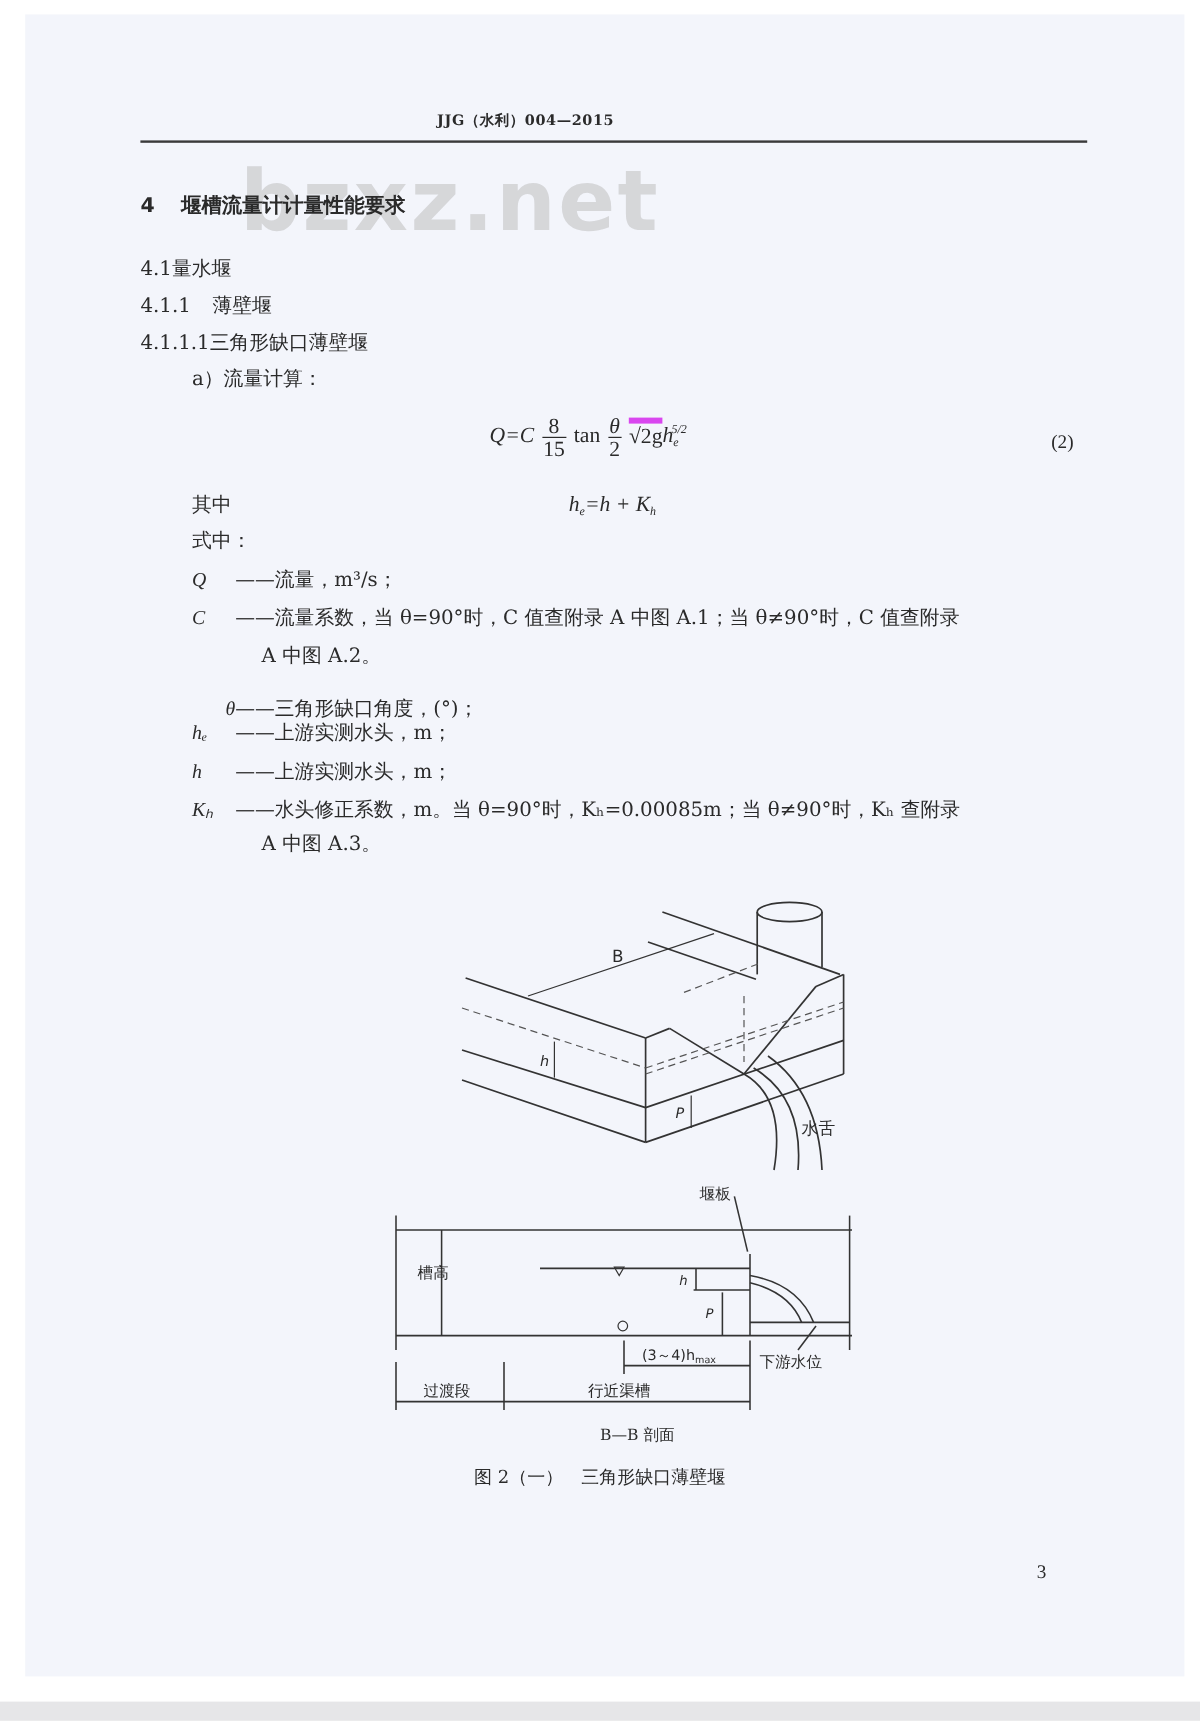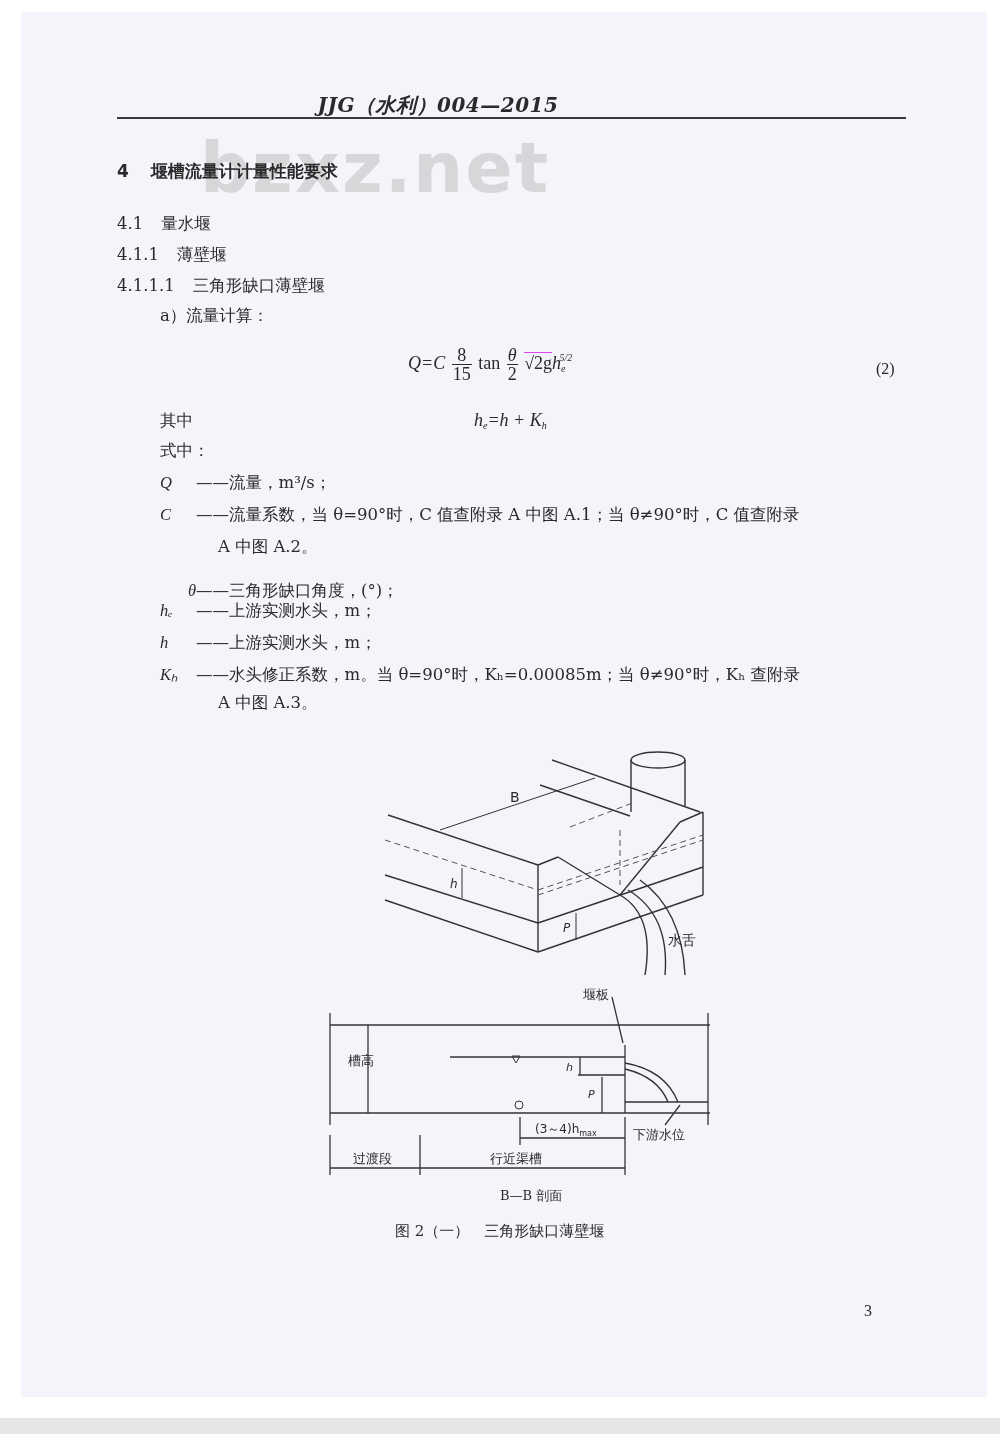--- a/index.html
+++ b/index.html
@@ -11,21 +11,21 @@
   }
   .page {
     position: absolute; left: 21px; top: 12px; width: 966px; height: 1385px;
     background: #f3f5fb;
   }
   .bottom-bar {
     position: absolute; left: 0; top: 1418px; width: 1000px; height: 16px;
     background: #e6e6e8;
   }
   .abs { position: absolute; white-space: nowrap; }
-  .header-title { left: 0; width: 876px; top: 92px; text-align: center; font-size: 20px; font-weight: bold; letter-spacing: 0.5px; font-style: italic; }
+  .header-title { left: 0; width: 876px; top: 92px; text-align: center; font-size: 12px; font-weight: bold; letter-spacing: 0.5px; }
   .header-rule { left: 117px; top: 117px; width: 789px; height: 2px; background: #3a3a3a; }
   .watermark {
     left: 200px; top: 133px; font-family: "DejaVu Sans", sans-serif; font-weight: bold;
     font-size: 70px; color: rgba(190,190,190,0.55); letter-spacing: 2px; line-height: 1;
   }
   .h1 { left: 117px; top: 160px; font-size: 17px; font-weight: bold; font-family: "DejaVu Sans", sans-serif; }
   .h1 .num { margin-right: 22px; }
   .txt { font-size: 16.5px; }
   .math { font-family: "Liberation Serif", "DejaVu Serif", serif; font-style: italic; }
   .frac { display: inline-block; vertical-align: middle; text-align: center; font-style: normal; line-height: 1; margin: 0 2px; }
@@ -47,36 +47,36 @@
 <div class="abs header-title">JJG（水利）004—2015</div>
 <div class="abs header-rule"></div>
 
 <div class="abs watermark">bzxz.net</div>
 
 <div class="abs h1">
   <span class="num">4</span><span>堰槽流量计计量性能要求</span>
 </div>
 
 <div class="abs txt" style="left:117px;top:213px;">
-  <span>4.1</span><span style="margin-left:18px;">量水堰</span>
+  <span>4.1</span><span style="">量水堰</span>
 </div>
 <div class="abs txt" style="left:117px;top:244px;">
   <span>4.1.1</span><span style="margin-left:18px;">薄壁堰</span>
 </div>
 <div class="abs txt" style="left:117px;top:275px;">
-  <span>4.1.1.1</span><span style="margin-left:18px;">三角形缺口薄壁堰</span>
+  <span>4.1.1.1</span><span style="">三角形缺口薄壁堰</span>
 </div>
 <div class="abs txt" style="left:160px;top:305px;">a）流量计算：</div>
 
 <div class="abs math" style="left:408px;top:346px;font-size:18px;">
   <span>Q=C</span>
   <span class="frac"><span class="num2">8</span><span>15</span></span>
   <span style="font-style:normal">tan</span>
   <span class="frac"><span class="num2" style="font-style:italic">θ</span><span>2</span></span>
-  <span style="font-style:normal;border-top:1px solid #d946ef;">√2g</span><span>h</span><span class="sub">e</span><span class="sup" style="margin-left:-6px">5/2</span>
+  <span style="font-style:normal;border-top:5px solid #d946ef;">√2g</span><span>h</span><span class="sub">e</span><span class="sup" style="margin-left:-6px">5/2</span>
 </div>
 <div class="abs eqno">(2)</div>
 
 <div class="abs txt" style="left:160px;top:410px;">其中</div>
 <div class="abs math" style="left:474px;top:410px;font-size:18px;">
   <span>h</span><span class="sub">e</span><span>=h + K</span><span class="sub">h</span>
 </div>
 
 <div class="abs txt" style="left:160px;top:440px;">式中：</div>
 

